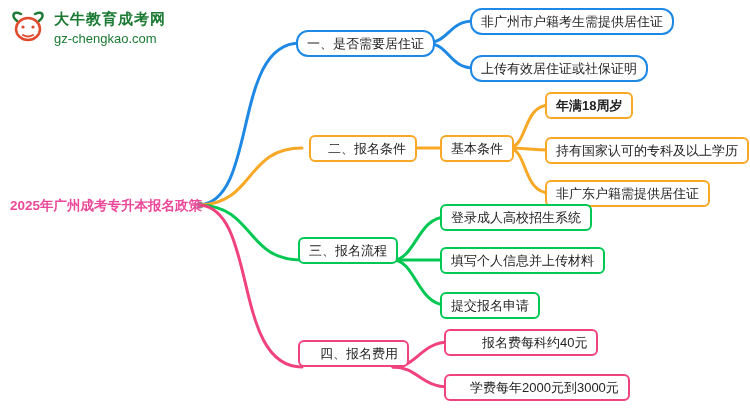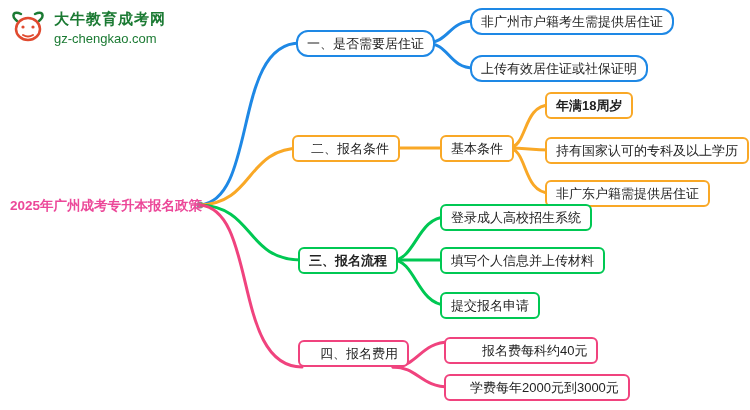--- a/index.html
+++ b/index.html
@@ -87,28 +87,28 @@
       <div class="site-url">gz-chengkao.com</div>
     </div>
   </div>
 
   <div class="root-node">2025年广州成考专升本报名政策</div>
 
   <div class="node c-blue" style="left:296px; top:30px;">一、是否需要居住证</div>
   <div class="node c-blue" style="left:470px; top:8px;">非广州市户籍考生需提供居住证</div>
   <div class="node c-blue" style="left:470px; top:55px;">上传有效居住证或社保证明</div>
 
-  <div class="node c-yellow" style="left:292px; top:135px;padding-left:17px;">二、报名条件</div>
+  <div class="node c-yellow" style="left:309px; top:135px;padding-left:17px;">二、报名条件</div>
   <div class="node c-yellow" style="left:440px; top:135px;">基本条件</div>
   <div class="node c-yellow" style="left:545px; top:92px;font-weight:bold;">年满18周岁</div>
   <div class="node c-yellow" style="left:545px; top:137px;">持有国家认可的专科及以上学历</div>
   <div class="node c-yellow" style="left:545px; top:180px;">非广东户籍需提供居住证</div>
 
-  <div class="node c-green" style="left:298px; top:247px;font-weight:bold;">三、报名流程</div>
+  <div class="node c-green" style="left:298px; top:237px;">三、报名流程</div>
   <div class="node c-green" style="left:440px; top:204px;">登录成人高校招生系统</div>
   <div class="node c-green" style="left:440px; top:247px;">填写个人信息并上传材料</div>
   <div class="node c-green" style="left:440px; top:292px;">提交报名申请</div>
 
   <div class="node c-pink" style="left:298px; top:340px;padding-left:20px;">四、报名费用</div>
-  <div class="node c-pink" style="left:444px; top:337px;padding-left:36px;">报名费每科约40元</div>
+  <div class="node c-pink" style="left:444px; top:329px;padding-left:36px;">报名费每科约40元</div>
   <div class="node c-pink" style="left:444px; top:374px;padding-left:24px;">学费每年2000元到3000元</div>
 
 </div>
 
 </body></html>

